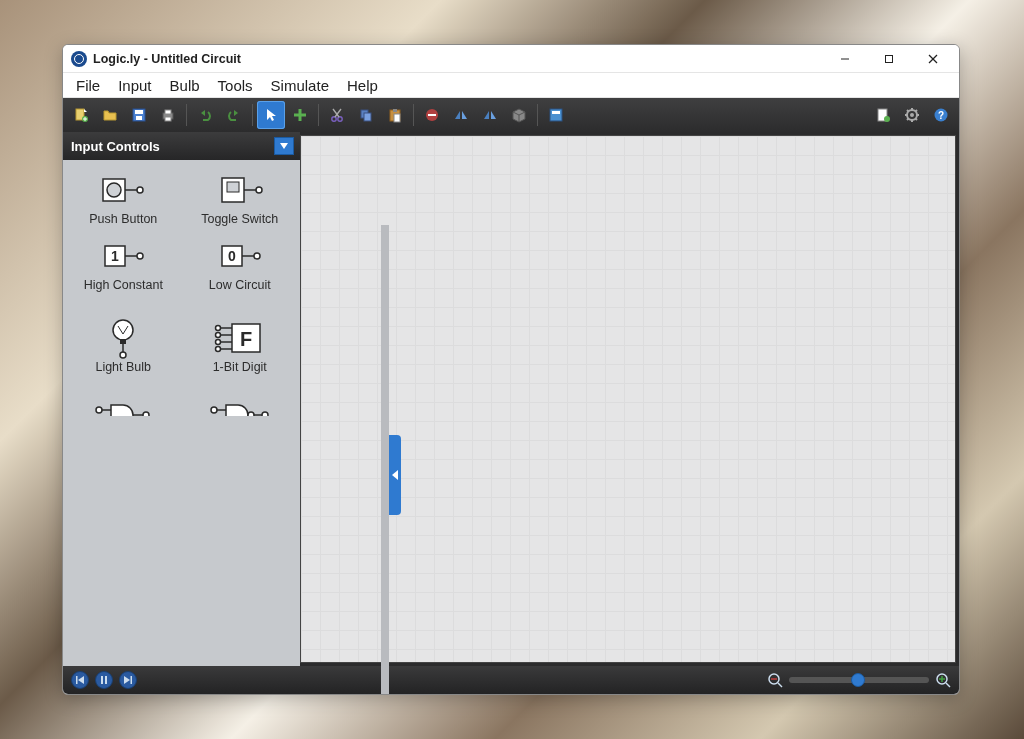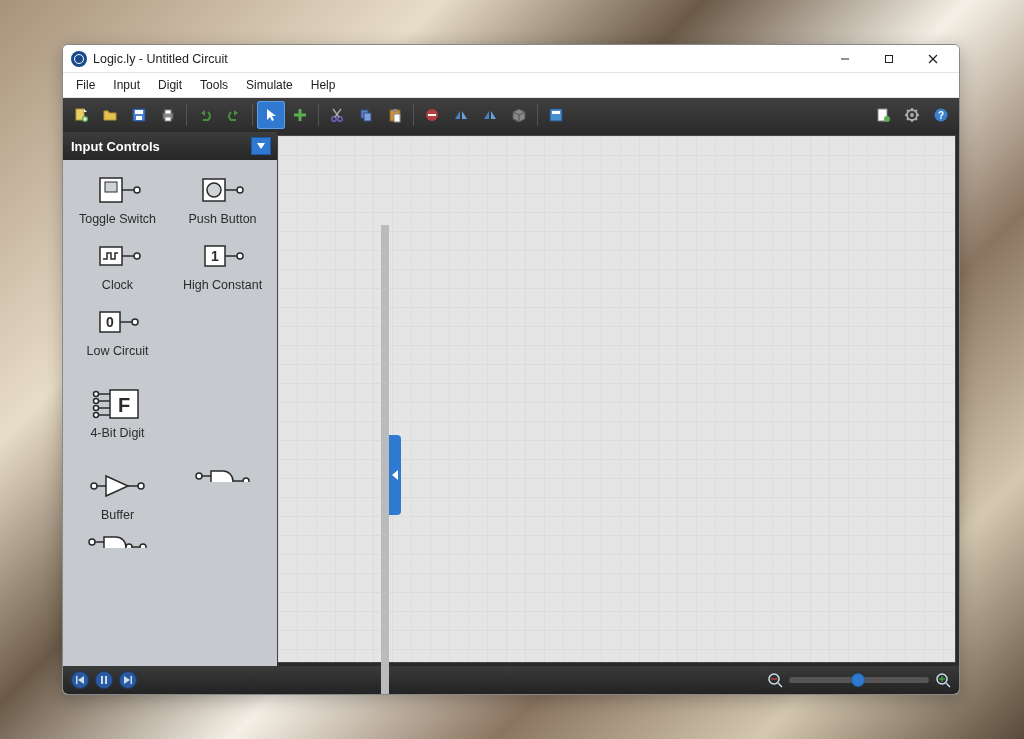--- a/index.html
+++ b/index.html
@@ -10,37 +10,37 @@
   }
   .window {
     position: absolute; left: 62px; top: 44px; width: 898px; height: 651px;
     background: #fff; border: 1px solid #888; border-radius: 6px; overflow: hidden;
     box-shadow: 0 4px 18px rgba(0,0,0,.25); display: flex; flex-direction: column;
   }
   
   .titlebar { height: 28px; background: #fff; display: flex; align-items: center; padding: 0 4px 0 8px; border-bottom: 1px solid #e5e5e5;}
   .titlebar .app-icon { width:16px;height:16px;background:#1a4a8e;border-radius:50%; margin-right:6px; position:relative;}
   .titlebar .app-icon::after{content:"";position:absolute;inset:3px;border:1px solid #fff;border-radius:50%;}
-  .titlebar .title { font-size: 12.5px; color:#222; flex: 0 0 auto; }
+  .titlebar .title { font-size: 12.5px; color:#222; flex: 0 0 auto; font-weight: bold; }
   .titlebar .spacer { flex:1; }
   .win-btn { width:44px; height:28px; display:flex;align-items:center;justify-content:center; font-size:10px; color:#222;}
   .win-btn svg { width:10px;height:10px;}
   
-  .menubar { height: 25px; display:flex; align-items:center; padding: 0 4px; font-size:12px; color:#222; gap:0; border-bottom:1px solid #e5e5e5;}
+  .menubar { height: 25px; display:flex; align-items:center; padding: 0 4px; font-size:15px; color:#222; gap:0; border-bottom:1px solid #e5e5e5;}
   .menubar .menu-item { padding: 3px 9px; }
   
   .toolbar { height:34px; background: linear-gradient(#3f3f40,#2c2c2d); display:flex; align-items:center; padding:0 4px; gap:1px;}
   .tb-btn { width:28px;height:28px;display:flex;align-items:center;justify-content:center;border-radius:3px;}
   .tb-btn.active { background:#2f7ad0; box-shadow:inset 0 0 0 1px #5aa0e8;}
   .tb-sep { width:1px;height:22px;background:#555;margin:0 3px;}
   .tb-spacer{flex:1;}
   .ic{width:16px;height:16px;display:block;}
   
   .main { flex:1; display:flex; background:#2b2b2c; }
-  .sidebar { width:214px; background:#c6c9cd; display:flex;flex-direction:column; overflow:hidden;}
+  .sidebar { width:237px; background:#c6c9cd; display:flex;flex-direction:column; overflow:hidden;}
   .section-header { height:28px; background:linear-gradient(#3c3c3d,#262627); color:#fff; font-size:13px; font-weight:600; display:flex;align-items:center; padding:0 6px 0 8px;}
   .section-header .sh-spacer{flex:1;}
   .collapse-btn{width:20px;height:18px;background:#2f7ad0;display:flex;align-items:center;justify-content:center;border:1px solid #1b5aa0;}
   .collapse-btn svg{width:8px;height:6px;}
   .palette { background:#c6c9cd; padding:6px 2px 10px 2px; display:flex; flex-wrap:wrap; }
   .comp { width:50%; display:flex;flex-direction:column;align-items:center; padding:6px 2px; font-size:12.5px; color:#2c2c2c;}
   .comp-icon{ height:36px; display:flex;align-items:center;justify-content:center; margin-bottom:4px;}
   .comp-label{ text-align:center; }
   .canvas-wrap{flex:1; display:flex; background:#2b2b2c; padding:3px 3px 3px 0;}
   .canvas{flex:1; background:#e5e5e6;
@@ -80,21 +80,21 @@
       <svg viewBox="0 0 10 10">
           <line x1="1" y1="1" x2="9" y2="9" stroke="#222" stroke-width="1.2"></line>
           <line x1="9" y1="1" x2="1" y2="9" stroke="#222" stroke-width="1.2"></line>
         </svg>
     </div>
   </div>
 
   <div class="menubar">
     <div class="menu-item">File</div>
     <div class="menu-item">Input</div>
-    <div class="menu-item">Digit</div>
+    <div class="menu-item">Bulb</div>
     <div class="menu-item">Tools</div>
     <div class="menu-item">Simulate</div>
     <div class="menu-item">Help</div>
   </div>
 
   <div class="toolbar">
     <div class="tb-btn">
         <svg class="ic" viewBox="0 0 16 16">
           <rect x="3" y="2" width="8" height="11" fill="#e8d070" stroke="#b89830"></rect>
           <polygon points="11,2 14,5 11,5" fill="#fff"></polygon>
@@ -238,49 +238,38 @@
         <div class="collapse-btn">
             <svg viewBox="0 0 8 6">
               <polygon points="0,0 8,0 4,6" fill="#fff"></polygon>
             </svg>
           </div>
       </div>
       <div class="palette">
         <div class="comp">
           <div class="comp-icon">
               <svg width="52" height="30">
+                <rect x="6" y="4" width="22" height="22" fill="#fff" stroke="#2a2a2a" stroke-width="1.5"></rect>
+                <circle cx="17" cy="15" r="7" fill="#cfd2d6" stroke="#2a2a2a" stroke-width="1.5"></circle>
+                <line x1="28" y1="15" x2="40" y2="15" stroke="#2a2a2a" stroke-width="1.5"></line>
+                <circle cx="43" cy="15" r="3" fill="#fff" stroke="#2a2a2a" stroke-width="1.5"></circle>
+              </svg>
+            </div>
+          <div class="comp-label">Push Button</div>
+        </div>
+        <div class="comp">
+          <div class="comp-icon">
+              <svg width="52" height="30">
                 <rect x="8" y="3" width="22" height="24" fill="#fff" stroke="#2a2a2a" stroke-width="1.5"></rect>
                 <rect x="13" y="7" width="12" height="10" fill="#cfd2d6" stroke="#2a2a2a"></rect>
                 <line x1="30" y1="15" x2="42" y2="15" stroke="#2a2a2a" stroke-width="1.5"></line>
                 <circle cx="45" cy="15" r="3" fill="#fff" stroke="#2a2a2a" stroke-width="1.5"></circle>
               </svg>
             </div>
           <div class="comp-label">Toggle Switch</div>
-        </div>
-        <div class="comp">
-          <div class="comp-icon">
-              <svg width="52" height="30">
-                <rect x="6" y="4" width="22" height="22" fill="#fff" stroke="#2a2a2a" stroke-width="1.5"></rect>
-                <circle cx="17" cy="15" r="7" fill="#cfd2d6" stroke="#2a2a2a" stroke-width="1.5"></circle>
-                <line x1="28" y1="15" x2="40" y2="15" stroke="#2a2a2a" stroke-width="1.5"></line>
-                <circle cx="43" cy="15" r="3" fill="#fff" stroke="#2a2a2a" stroke-width="1.5"></circle>
-              </svg>
-            </div>
-          <div class="comp-label">Push Button</div>
-        </div>
-        <div class="comp">
-          <div class="comp-icon">
-              <svg width="52" height="26">
-                <rect x="8" y="4" width="22" height="18" fill="#fff" stroke="#2a2a2a" stroke-width="1.5"></rect>
-                <path d="M11 16h4v-6h4v6h4v-6h3" fill="none" stroke="#2a2a2a" stroke-width="1.5"></path>
-                <line x1="30" y1="13" x2="42" y2="13" stroke="#2a2a2a" stroke-width="1.5"></line>
-                <circle cx="45" cy="13" r="3" fill="#fff" stroke="#2a2a2a" stroke-width="1.5"></circle>
-              </svg>
-            </div>
-          <div class="comp-label">Clock</div>
         </div>
         <div class="comp">
           <div class="comp-icon">
               <svg width="52" height="26">
                 <rect x="8" y="3" width="20" height="20" fill="#fff" stroke="#2a2a2a" stroke-width="1.5"></rect>
                 <text x="18" y="18" font-size="14" font-weight="bold" text-anchor="middle" fill="#2a2a2a">1</text>
                 <line x1="28" y1="13" x2="40" y2="13" stroke="#2a2a2a" stroke-width="1.5"></line>
                 <circle cx="43" cy="13" r="3" fill="#fff" stroke="#2a2a2a" stroke-width="1.5"></circle>
               </svg>
             </div>
@@ -293,54 +282,54 @@
                 <text x="18" y="18" font-size="14" font-weight="bold" text-anchor="middle" fill="#2a2a2a">0</text>
                 <line x1="28" y1="13" x2="40" y2="13" stroke="#2a2a2a" stroke-width="1.5"></line>
                 <circle cx="43" cy="13" r="3" fill="#fff" stroke="#2a2a2a" stroke-width="1.5"></circle>
               </svg>
             </div>
           <div class="comp-label">Low Circuit</div>
         </div>
       </div>
 
       <div class="palette">
+        <div class="comp">
+          <div class="comp-icon">
+              <svg width="36" height="44">
+                <circle cx="18" cy="14" r="10" fill="#fff" stroke="#2a2a2a" stroke-width="1.5"></circle>
+                <path d="M13 10l5 8l5-8" fill="none" stroke="#2a2a2a"></path>
+                <rect x="15" y="23" width="6" height="5" fill="#2a2a2a"></rect>
+                <line x1="18" y1="28" x2="18" y2="36" stroke="#2a2a2a" stroke-width="1.5"></line>
+                <circle cx="18" cy="39" r="3" fill="#fff" stroke="#2a2a2a" stroke-width="1.5"></circle>
+              </svg>
+            </div>
+          <div class="comp-label">Light Bulb</div>
+        </div>
         <div class="comp">
           <div class="comp-icon">
               <svg width="56" height="36">
                 <rect x="20" y="4" width="28" height="28" fill="#fff" stroke="#2a2a2a" stroke-width="1.5"></rect>
                 <text x="34" y="26" font-size="20" font-weight="bold" text-anchor="middle" fill="#2a2a2a">F</text>
                 <g stroke="#2a2a2a" stroke-width="1.5" fill="#fff">
                   <circle cx="6" cy="8" r="2.5"></circle>
                   <line x1="8" y1="8" x2="20" y2="8"></line>
                   <circle cx="6" cy="15" r="2.5"></circle>
                   <line x1="8" y1="15" x2="20" y2="15"></line>
                   <circle cx="6" cy="22" r="2.5"></circle>
                   <line x1="8" y1="22" x2="20" y2="22"></line>
                   <circle cx="6" cy="29" r="2.5"></circle>
                   <line x1="8" y1="29" x2="20" y2="29"></line>
                 </g>
               </svg>
             </div>
-          <div class="comp-label">4-Bit Digit</div>
+          <div class="comp-label">1-Bit Digit</div>
         </div>
       </div>
 
       <div class="palette" style="padding-bottom:0;">
-        <div class="comp">
-          <div class="comp-icon">
-              <svg width="60" height="26">
-                <circle cx="6" cy="13" r="3" fill="#fff" stroke="#2a2a2a" stroke-width="1.5"></circle>
-                <line x1="9" y1="13" x2="18" y2="13" stroke="#2a2a2a" stroke-width="1.5"></line>
-                <polygon points="18,3 18,23 40,13" fill="#fff" stroke="#2a2a2a" stroke-width="1.5"></polygon>
-                <line x1="40" y1="13" x2="50" y2="13" stroke="#2a2a2a" stroke-width="1.5"></line>
-                <circle cx="53" cy="13" r="3" fill="#fff" stroke="#2a2a2a" stroke-width="1.5"></circle>
-              </svg>
-            </div>
-          <div class="comp-label">Buffer</div>
-        </div>
 
         <div class="comp" style="height:20px;overflow:hidden;">
           <div class="comp-icon">
               <svg width="60" height="26">
                 <circle cx="6" cy="8" r="3" fill="#fff" stroke="#2a2a2a" stroke-width="1.5"></circle>
                 <circle cx="6" cy="18" r="3" fill="#fff" stroke="#2a2a2a" stroke-width="1.5"></circle>
                 <line x1="9" y1="8" x2="18" y2="8" stroke="#2a2a2a" stroke-width="1.5"></line>
                 <line x1="9" y1="18" x2="18" y2="18" stroke="#2a2a2a" stroke-width="1.5"></line>
                 <path d="M18 3h12a10 10 0 0 1 0 20H18z" fill="#fff" stroke="#2a2a2a" stroke-width="1.5"></path>
                 <line x1="40" y1="13" x2="50" y2="13" stroke="#2a2a2a" stroke-width="1.5"></line>

